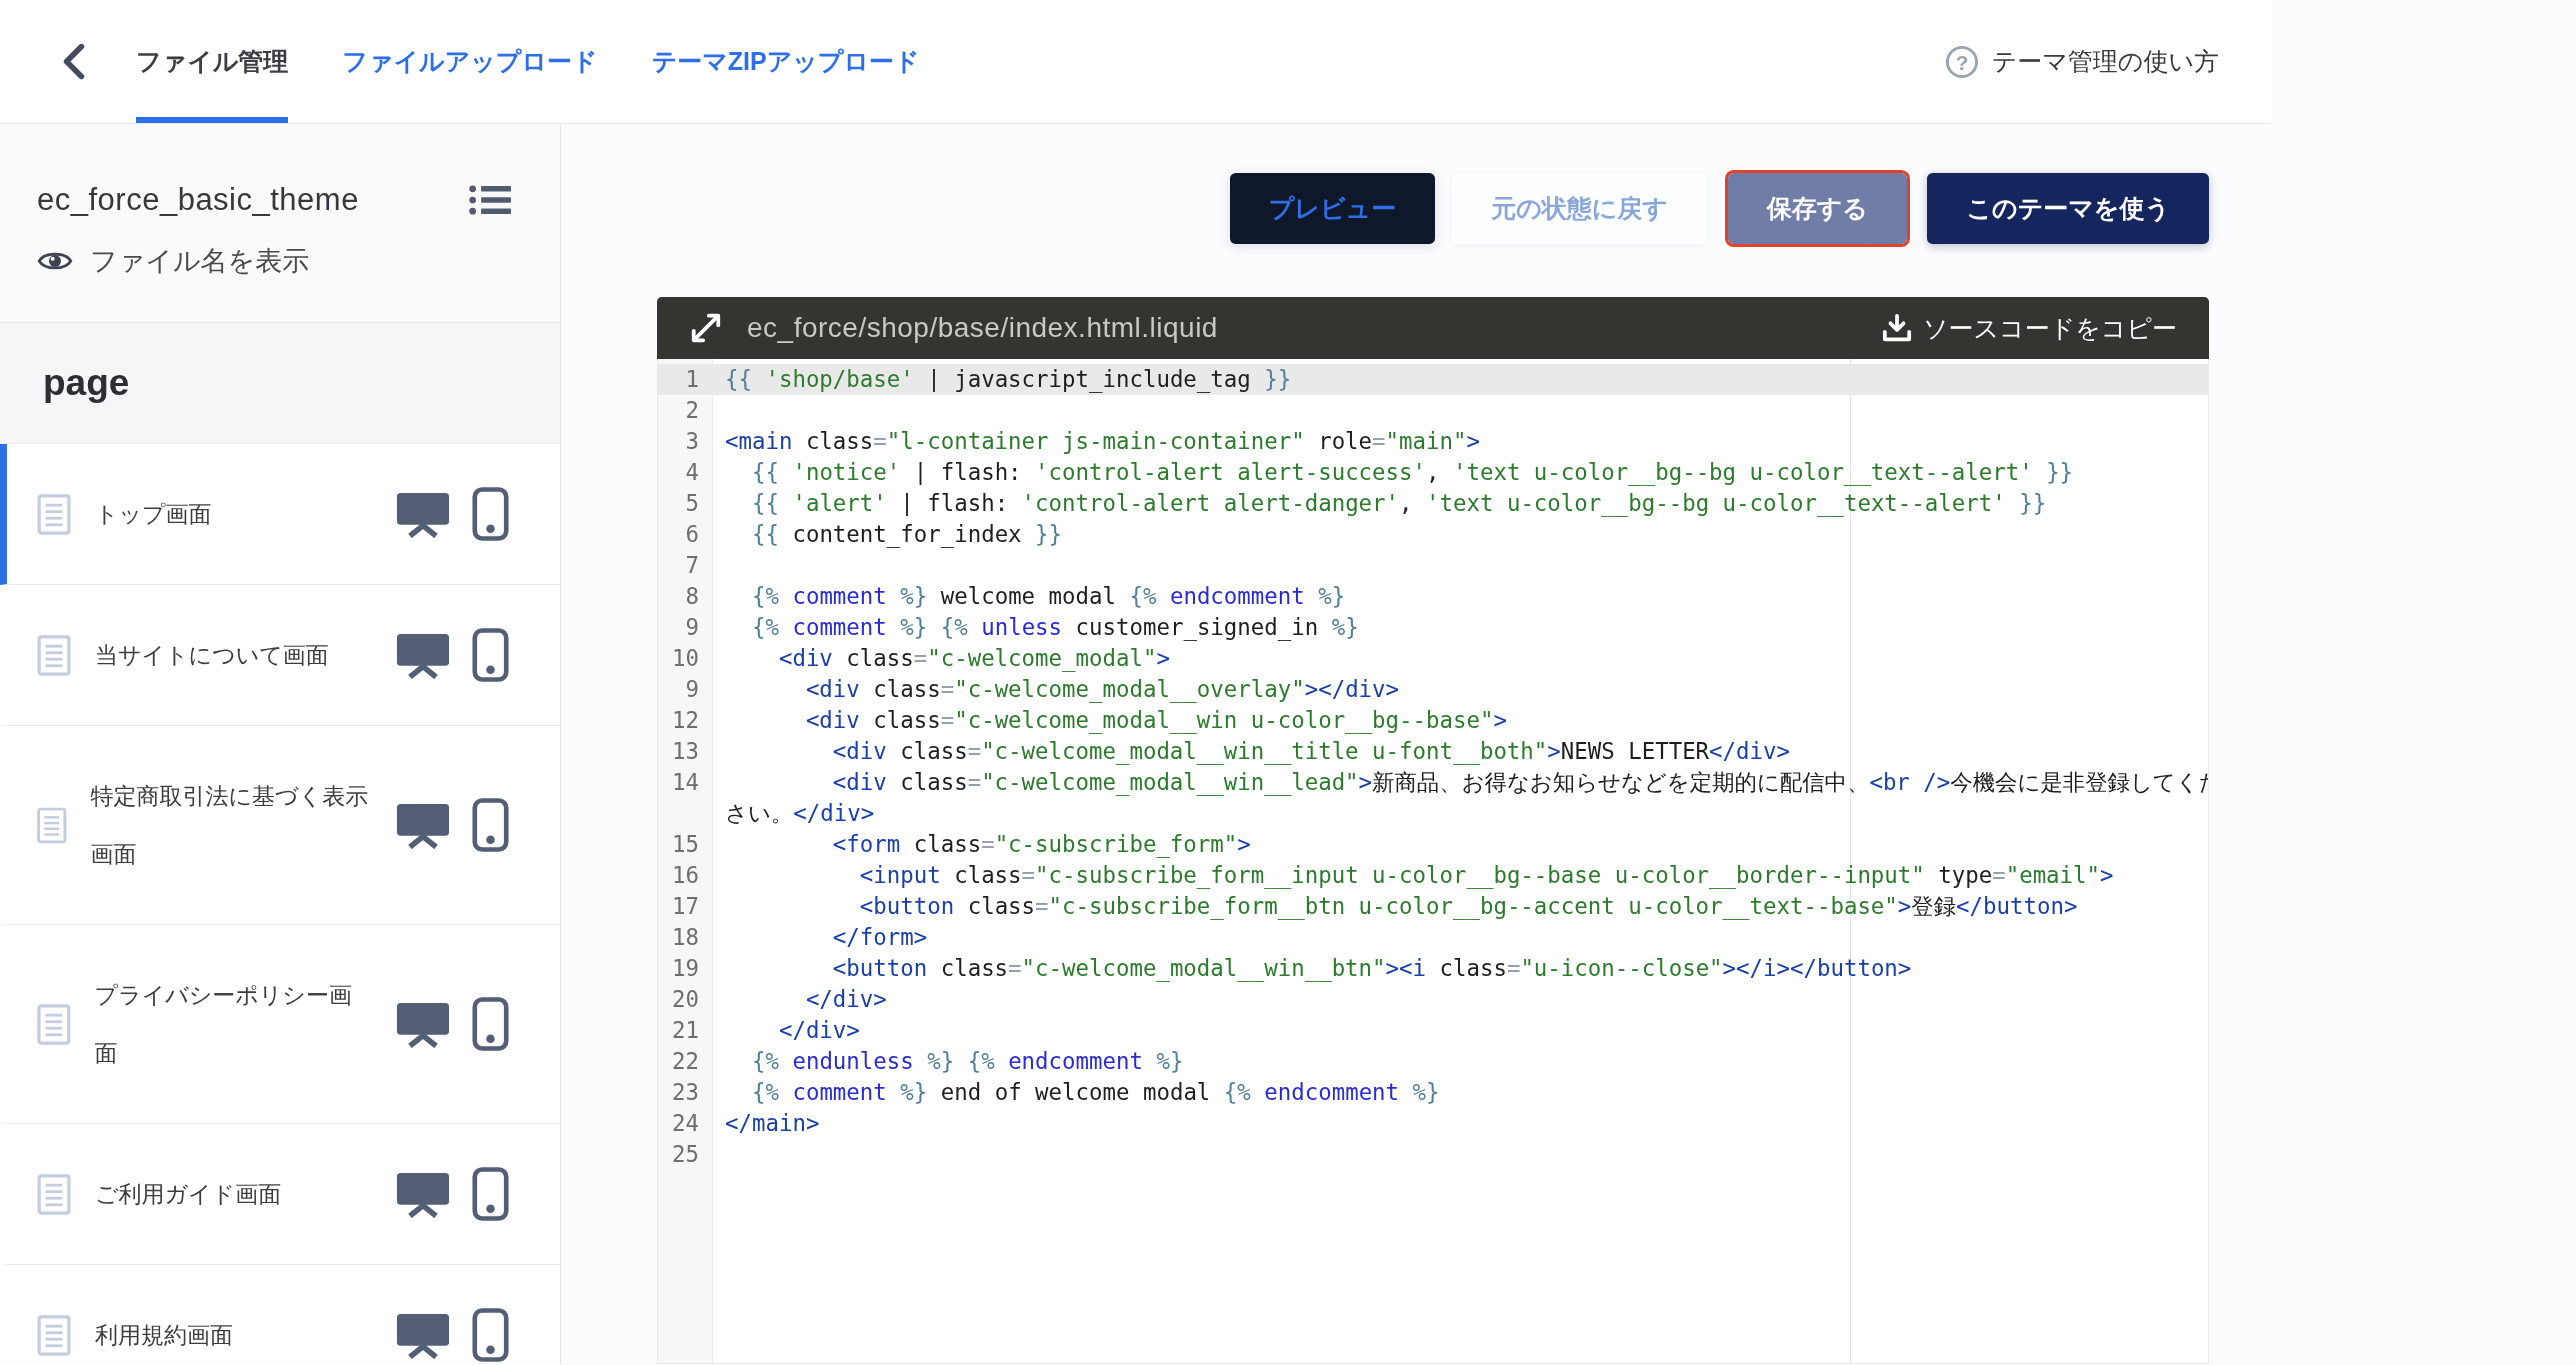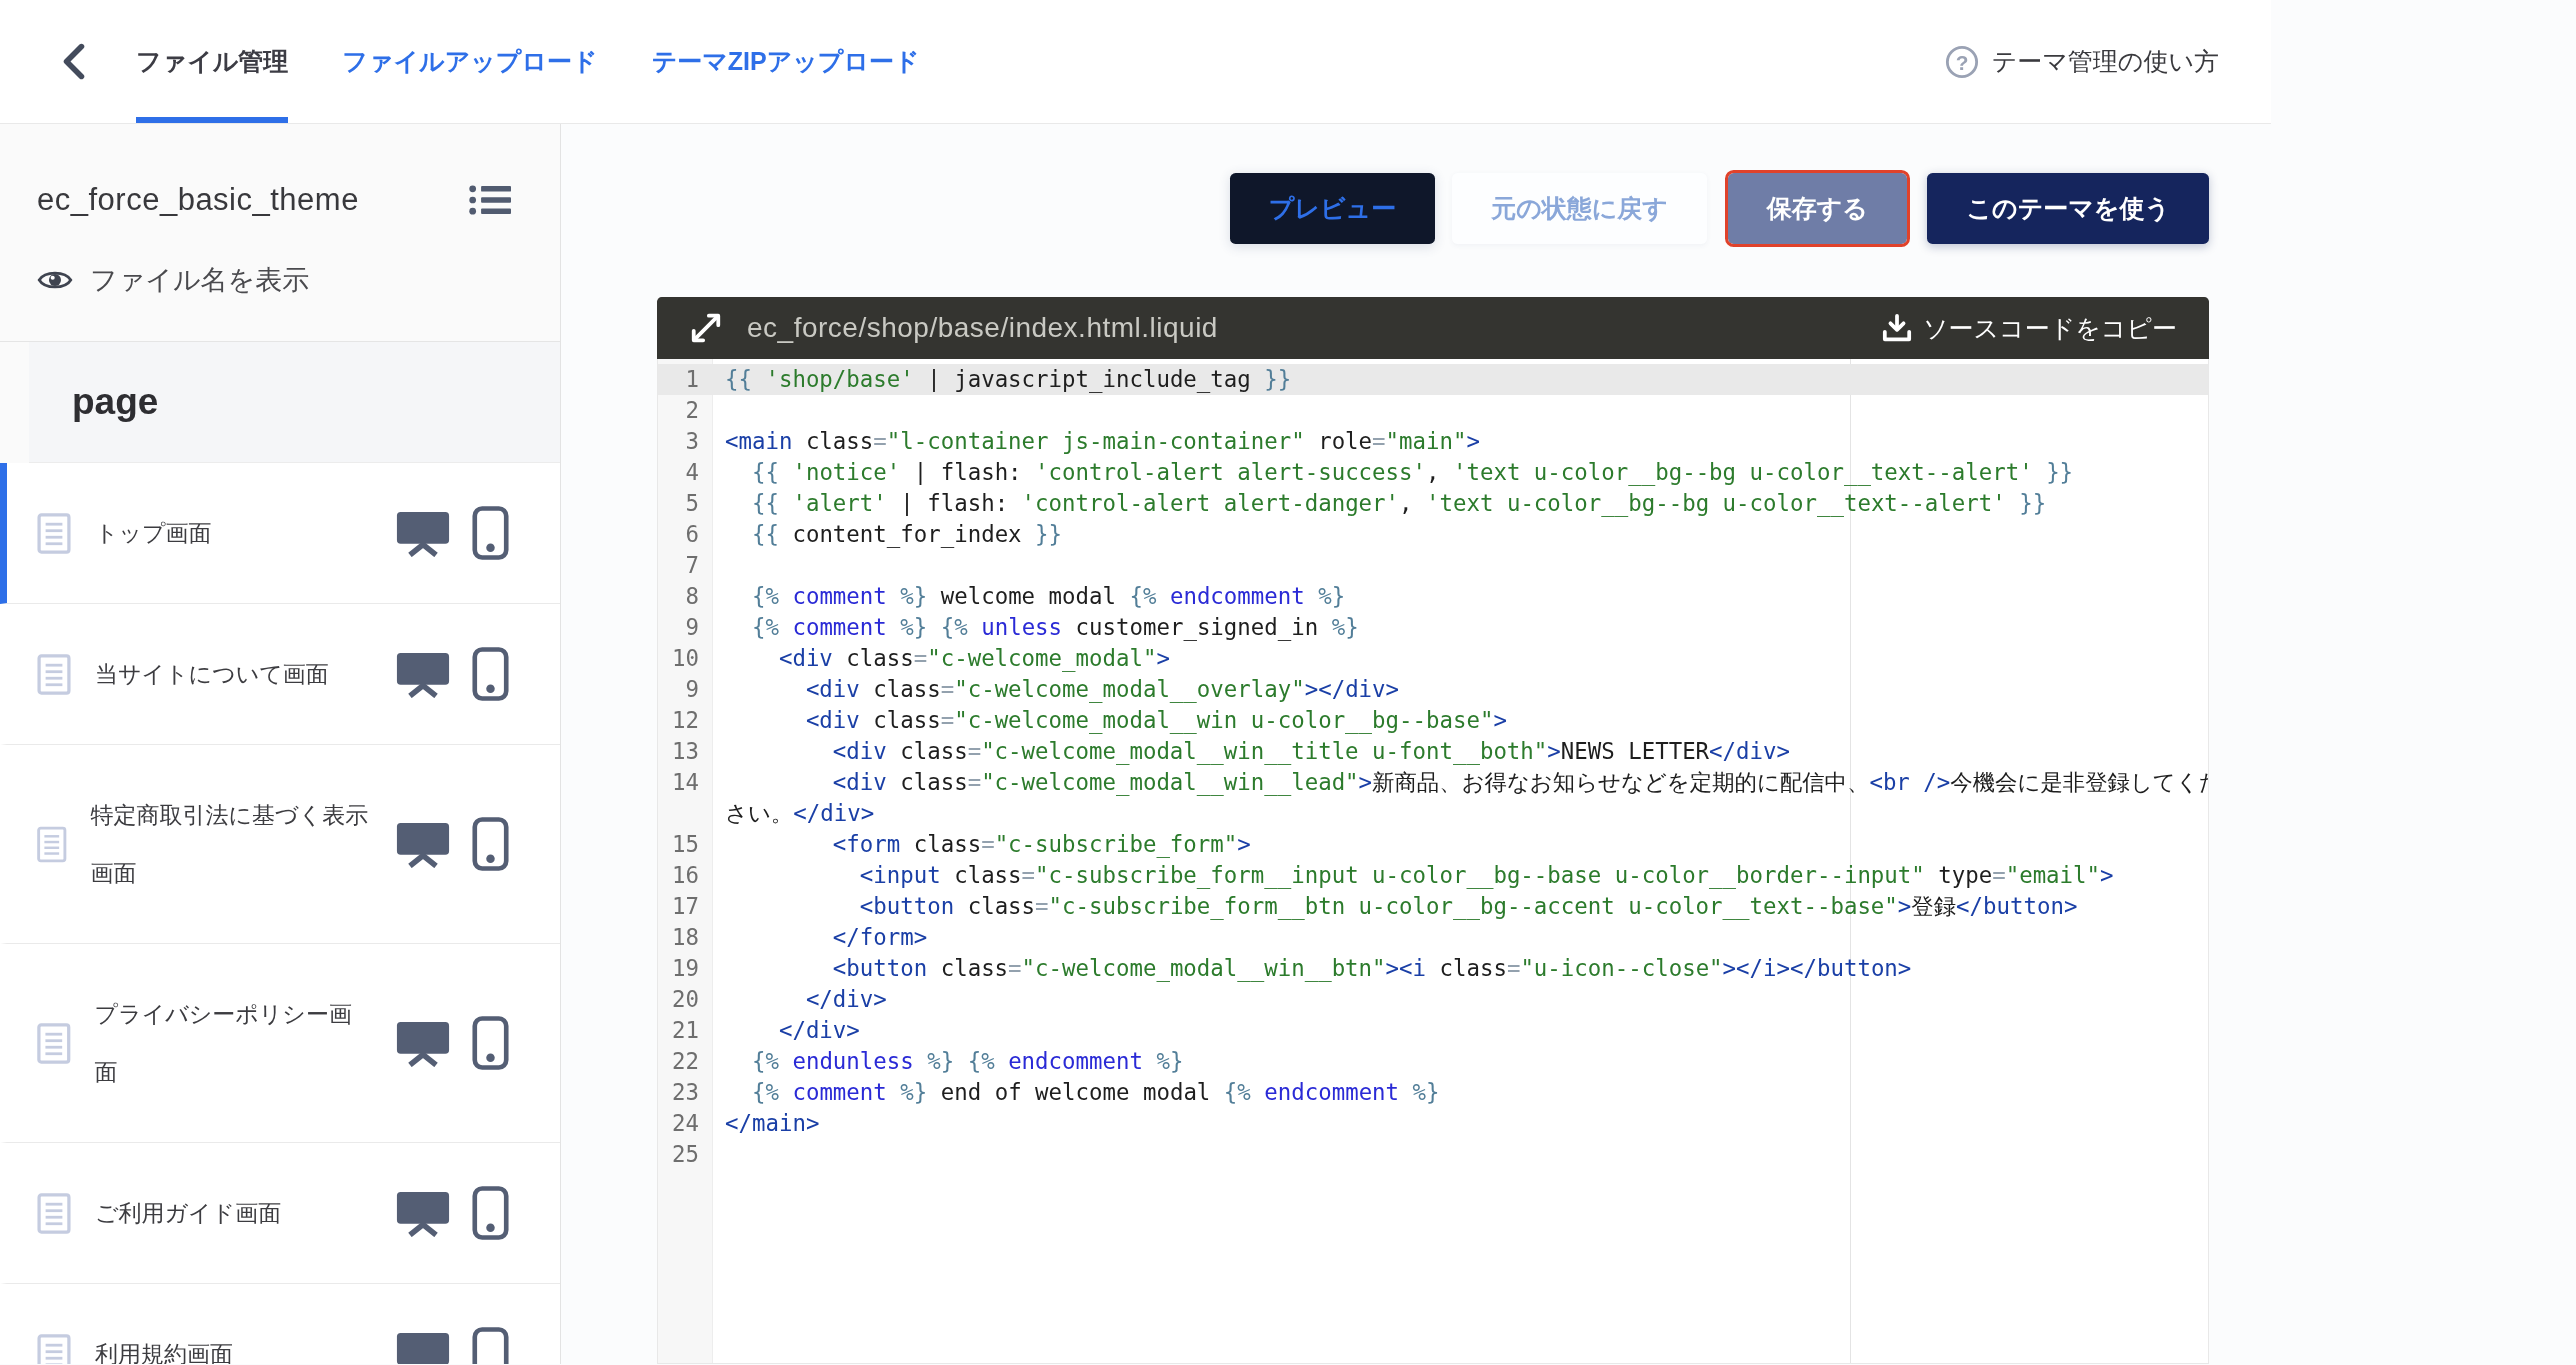--- a/index.html
+++ b/index.html
@@ -19,23 +19,23 @@
   .help{margin-left:auto;display:flex;align-items:center;gap:13px;font-size:25px;color:#3a3a3e;cursor:pointer;}
 
   
   .body{display:flex;height:1240px;}
   .sidebar{width:561px;flex:none;background:#fafafa;border-right:0.9px solid #e3e3e3;
            display:flex;flex-direction:column;box-sizing:border-box;}
   .sb-top{padding:58px 49px 43px 37px;border-bottom:0.9px solid #e5e5e5;}
   .sb-title-row{display:flex;align-items:center;}
   .sb-title{font-size:31px;font-weight:400;color:#38383c;letter-spacing:0.5px;}
   .sb-list-btn{margin-left:auto;cursor:pointer;display:flex;}
-  .sb-show{display:flex;align-items:center;gap:17px;margin-top:44px;font-size:27px;color:#4a4a4e;cursor:pointer;}
+  .sb-show{display:flex;align-items:center;gap:17px;margin-top:25px;font-size:27px;color:#4a4a4e;cursor:pointer;}
   .sb-section{background:#f5f6f8;height:120px;display:flex;align-items:center;
-              padding-left:43px;font-size:37px;font-weight:700;color:#2e2e32;border-bottom:0.9px solid #ececec;margin-left:29px;}
+              padding-left:43px;font-size:37px;font-weight:700;color:#2e2e32;border-bottom:0.9px solid #ececec;}
   .sb-items{flex:1;overflow:hidden;}
   .sb-item{background:#fff;border-bottom:0.9px solid #eaeaea;border-left:7.5px solid transparent;
            display:flex;align-items:center;padding:41px 51px 41px 30px;gap:24px;cursor:pointer;}
   .sb-item.selected{border-left-color:#2e6fe8;}
   .sb-item .label{font-size:23px;color:#3c3c40;line-height:58px;max-width:309px;}
   .sb-item .devices{margin-left:auto;display:flex;align-items:center;gap:22.4px;flex:none;}
 
   
   .main{flex:1;position:relative;background:#fbfcfd;}
   .toolbar{position:absolute;top:49px;right:62px;display:flex;align-items:center;gap:17px;}

